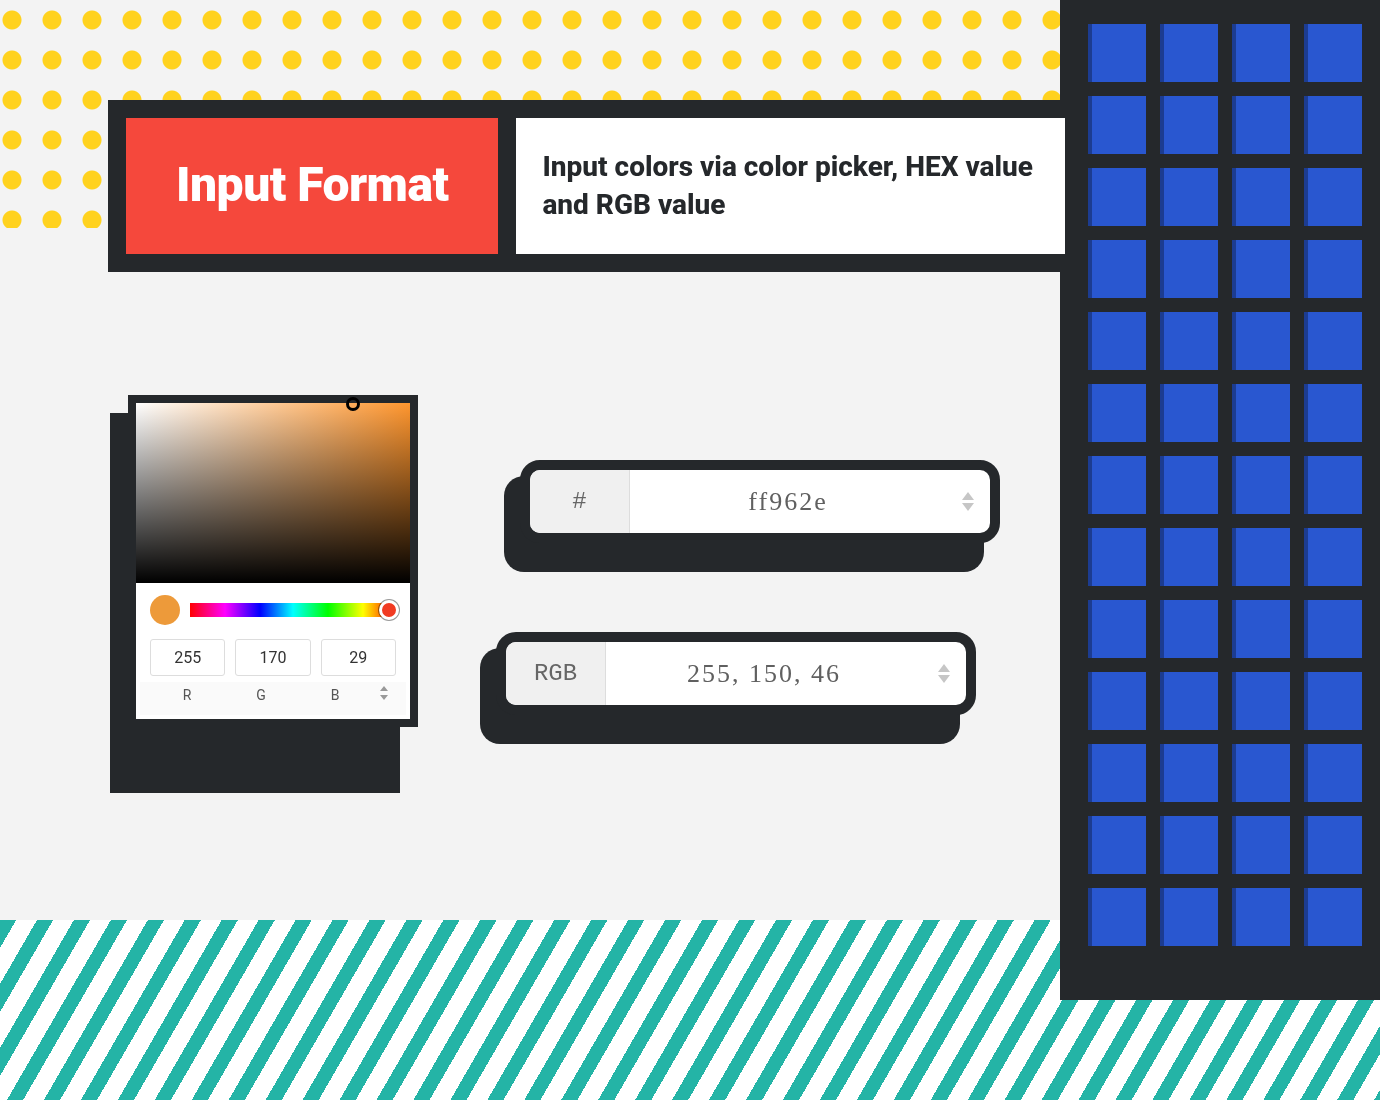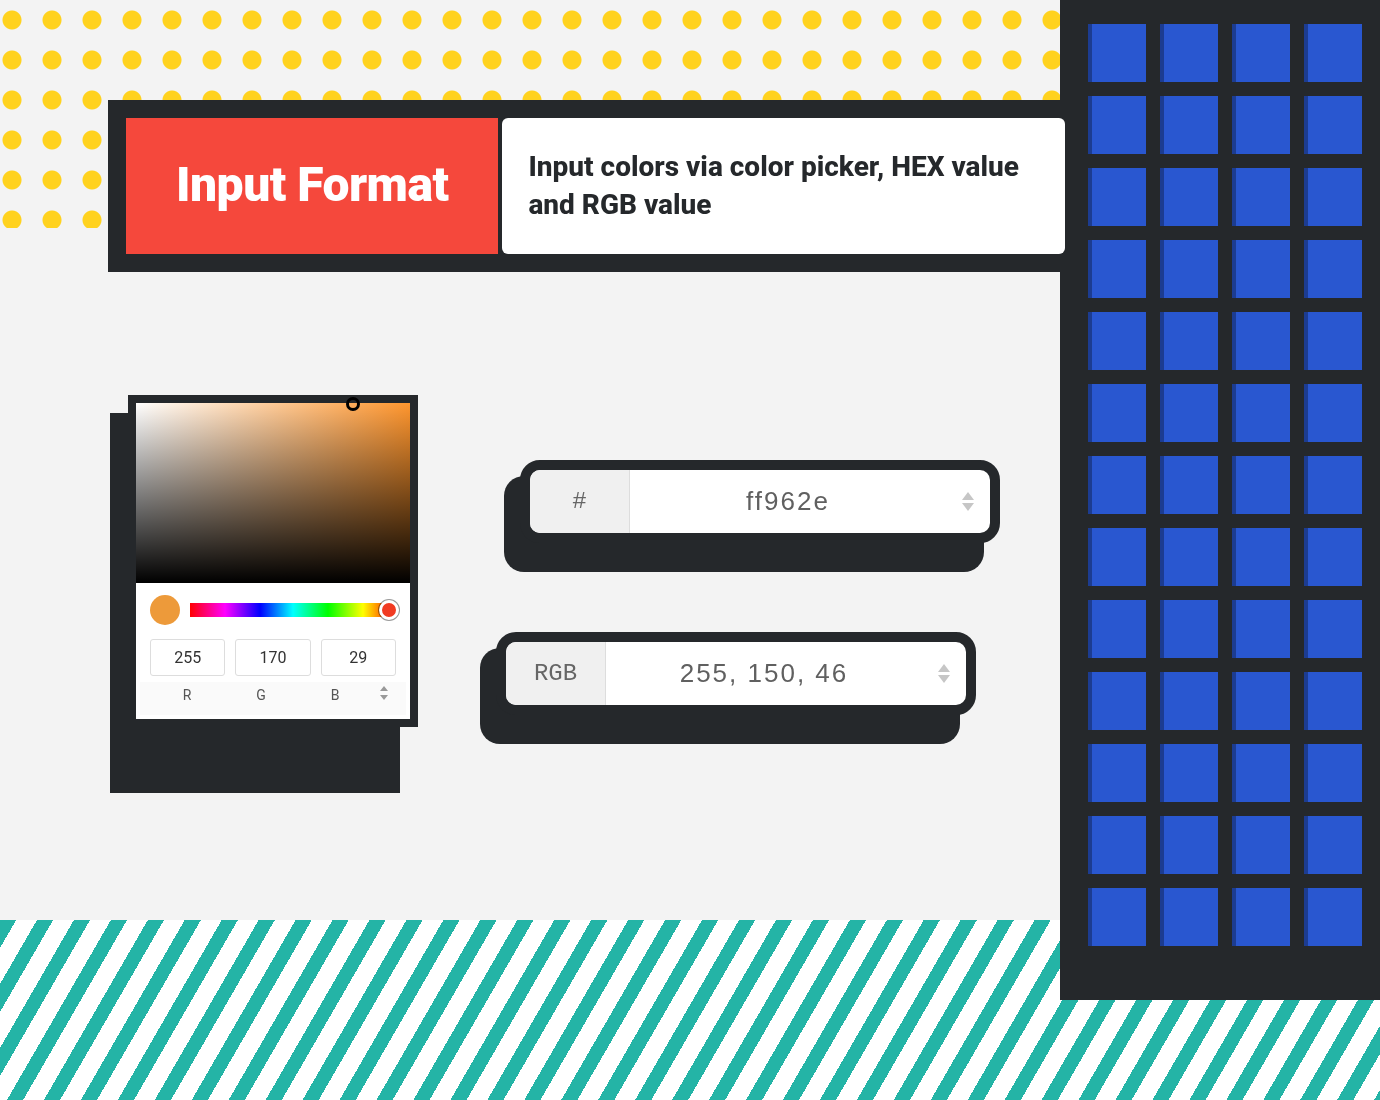--- a/index.html
+++ b/index.html
@@ -52,41 +52,40 @@
   }
 
   
   .header-wrap {
     position: absolute;
     top: 100px; left: 108px;
     width: 975px;
     background: #25282b;
     padding: 18px;
     display: flex;
-    gap: 4px;
+    gap: 18px;
     z-index: 3;
   }
   .title-red {
     background: #f5483c;
     color: #fff;
     font-weight: 900;
     font-size: 48px;
     letter-spacing: -0.5px;
     padding: 38px 50px;
     white-space: nowrap;
   }
   .title-white {
     background: #fff;
     color: #25282b;
     flex: 1;
     font-weight: 800;
     font-size: 28px;
     line-height: 1.35;
     padding: 30px 26px;
-    border-radius: 6px;
   }
 
   
   .picker-wrap {
     position: absolute;
     top: 395px; left: 128px;
     z-index: 4;
   }
   .picker-shadow {
     position: absolute;
@@ -197,21 +196,21 @@
     font-size: 24px;
     display: flex;
     align-items: center;
     justify-content: center;
     border-right: 1px solid #ddd;
     min-width: 100px;
     padding: 18px 14px;
   }
   .value {
     flex: 1;
-    font-family: Liberation Sans, sans-serif;
+    font-family: Liberation Serif, serif;
     font-size: 26px;
     letter-spacing: 2px;
     color: #606060;
     display: flex;
     align-items: center;
     justify-content: center;
   }
   .stepper {
     width: 44px;
     display: flex;

